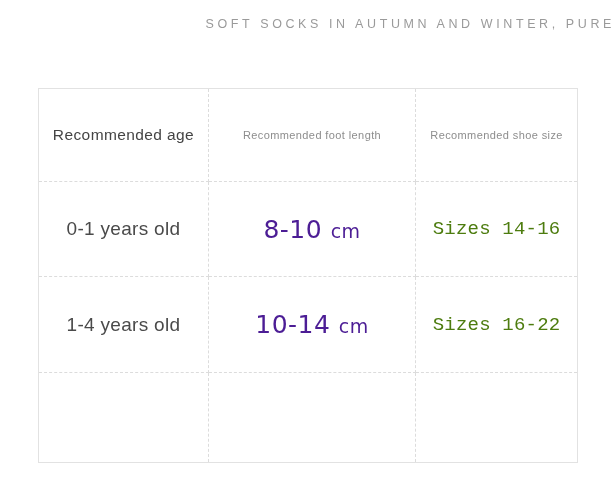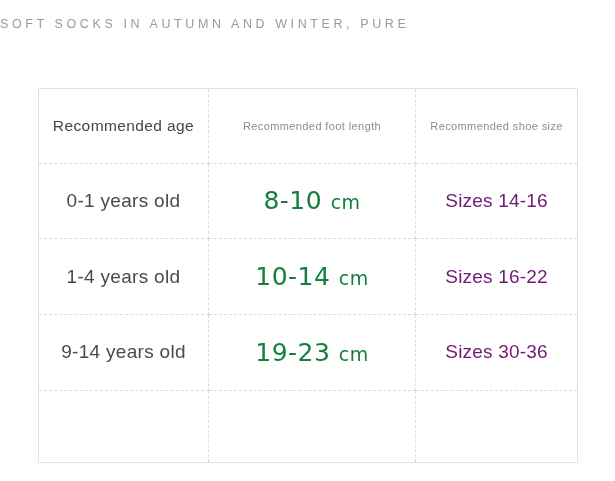--- a/index.html
+++ b/index.html
@@ -16,21 +16,21 @@
   .page {
     position: relative;
     width: 615px;
     height: 481px;
     box-sizing: border-box;
   }
 
   
   .heading {
     padding-top: 14px;
-    text-align: left;
+    text-align: right;
   }
   .heading-line {
     color: #9a9a9a;
     font-size: 12.5px;
     letter-spacing: 3.6px;
     line-height: 20px;
     font-family: "Liberation Sans", sans-serif;
     white-space: pre;
   }
 
@@ -84,34 +84,34 @@
   }
 
   
   .body-row td { height: 63px; }
   .cell-age {
     color: #4a4a4a;
     font-size: 19px;
     letter-spacing: 0.3px;
   }
   .cell-foot {
-    color: #15803d;
+    color: #4c1d95;
     font-size: 25px;
     letter-spacing: 0.5px;
     font-family: "DejaVu Sans", sans-serif;
   }
   .cell-foot .unit {
     font-size: 19px;
     letter-spacing: 0.5px;
   }
   .cell-shoe {
-    color: #701a75;
+    color: #4d7c0f;
     font-size: 19px;
     letter-spacing: 0.2px;
-    font-family: Liberation Sans, sans-serif;
+    font-family: Liberation Mono, monospace;
   }
   .empty-row td { height: 60px; }
 </style>
 </head>
 <body>
 
 <div class="page">
 
   <div class="heading">
     <div class="heading-line">SOFT SOCKS IN AUTUMN AND WINTER, PURE</div>
@@ -137,25 +137,20 @@
           <td class="cell-shoe">Sizes 14-16</td>
         </tr>
 
         <tr class="body-row">
           <td class="cell-age">1-4 years old</td>
           <td class="cell-foot"><span>10-14</span>&nbsp;<span class="unit">cm</span></td>
           <td class="cell-shoe">Sizes 16-22</td>
         </tr>
 
 
-        <tr class="body-row">
-          <td class="cell-age">9-14 years old</td>
-          <td class="cell-foot"><span>19-23</span>&nbsp;<span class="unit">cm</span></td>
-          <td class="cell-shoe">Sizes 30-36</td>
-        </tr>
 
         <tr class="empty-row">
           <td class="cell-age"></td>
           <td class="cell-foot"></td>
           <td class="cell-shoe"></td>
         </tr>
       </tbody>
     </table>
   </div>
 

